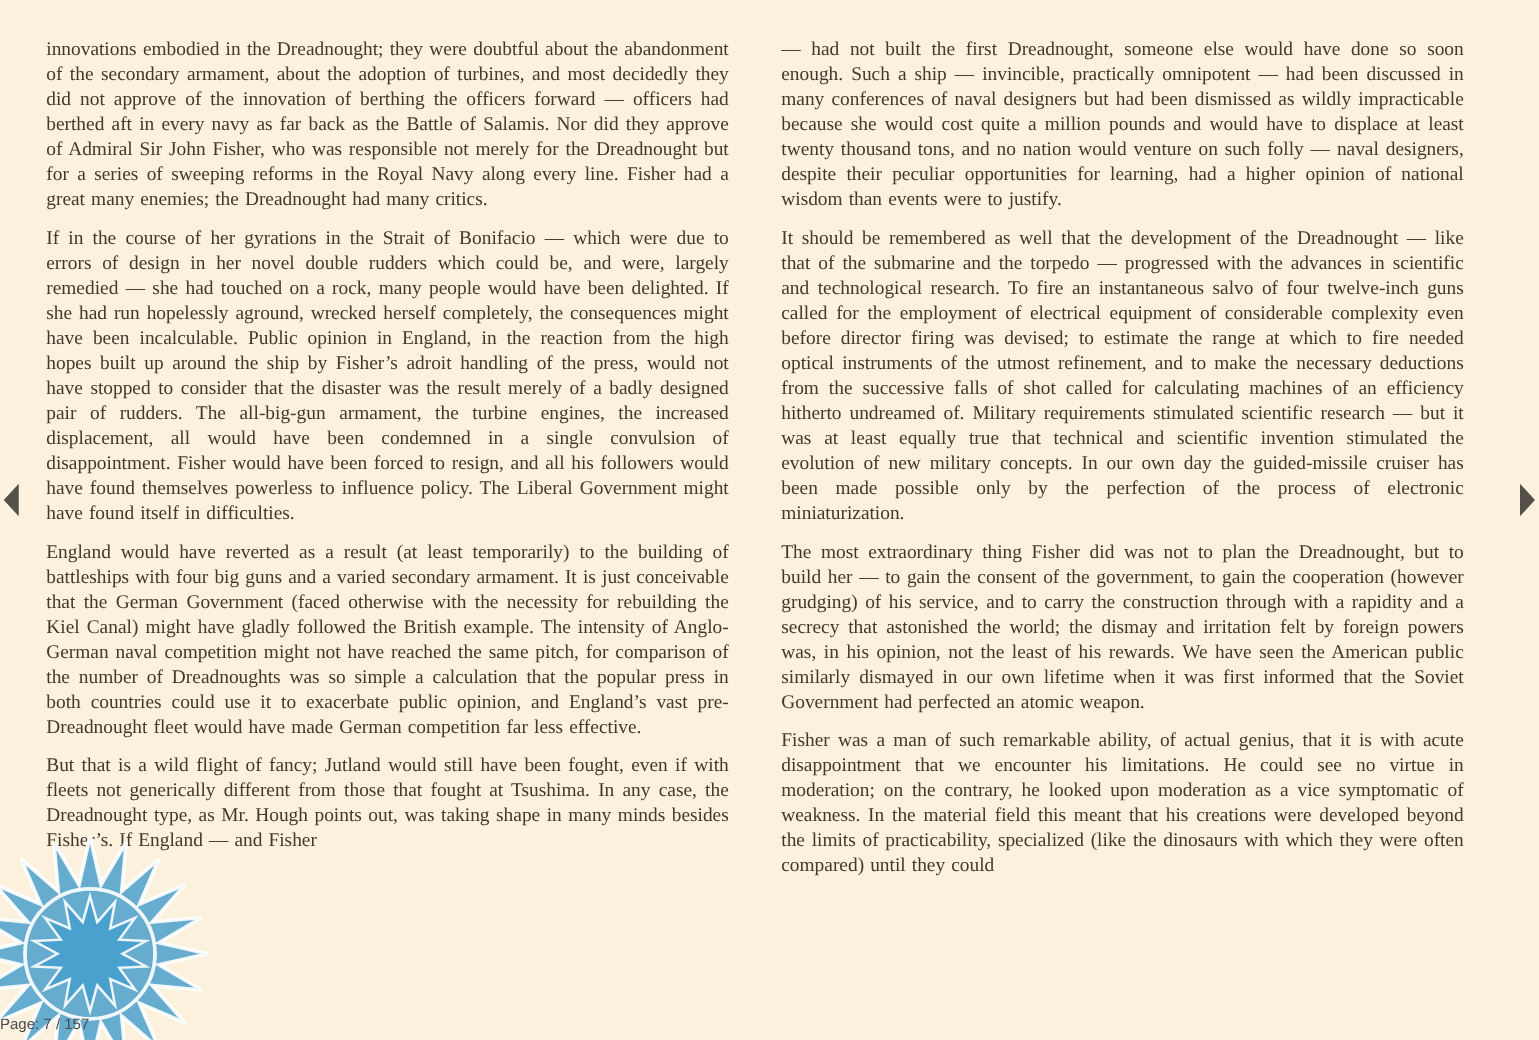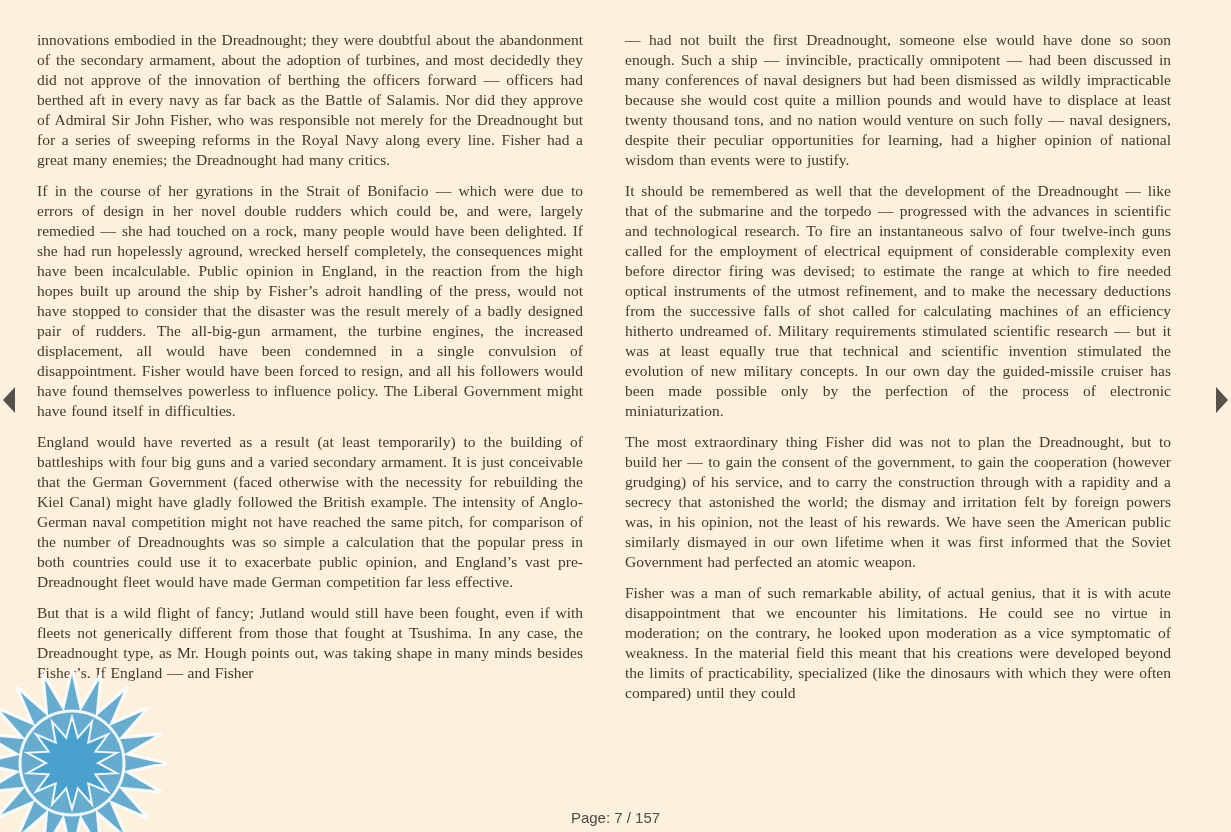--- a/index.html
+++ b/index.html
@@ -48,23 +48,23 @@
     width: 0; height: 0;
     border-top: 13px solid transparent;
     border-bottom: 13px solid transparent;
   }
   .tri.left-dir  { border-right: 12px solid #55504a; }
   .tri.right-dir { border-left: 12px solid #55504a; }
   .footer {
     position: absolute;
     left: 0; right: 0;
     bottom: 6px;
-    text-align: center;
+    text-align: left;
     font-family: "Liberation Sans", sans-serif;
-    font-size: 15px;
+    font-size: 12px;
     color: #4b4b4b;
     z-index: 6;
   }
   .watermark {
     position: absolute;
     left: 0; top: 0;
     width: 100%; height: 100%;
     pointer-events: none;
     z-index: 4;
   }

